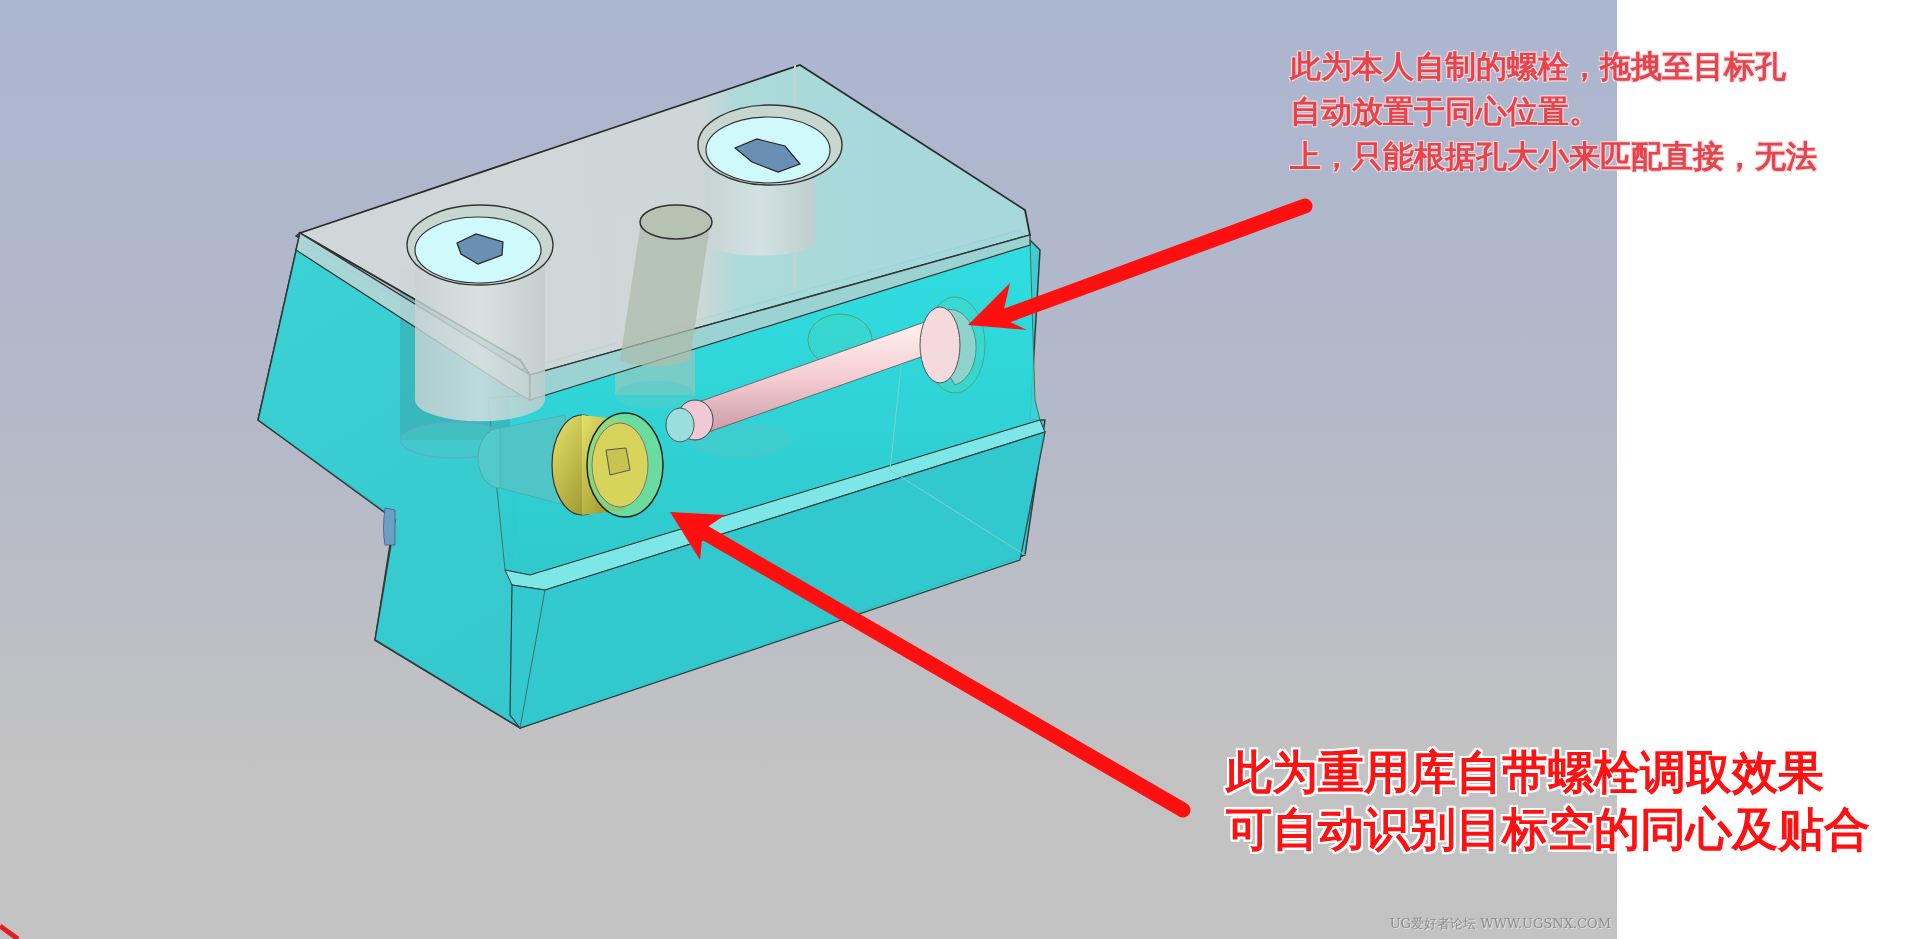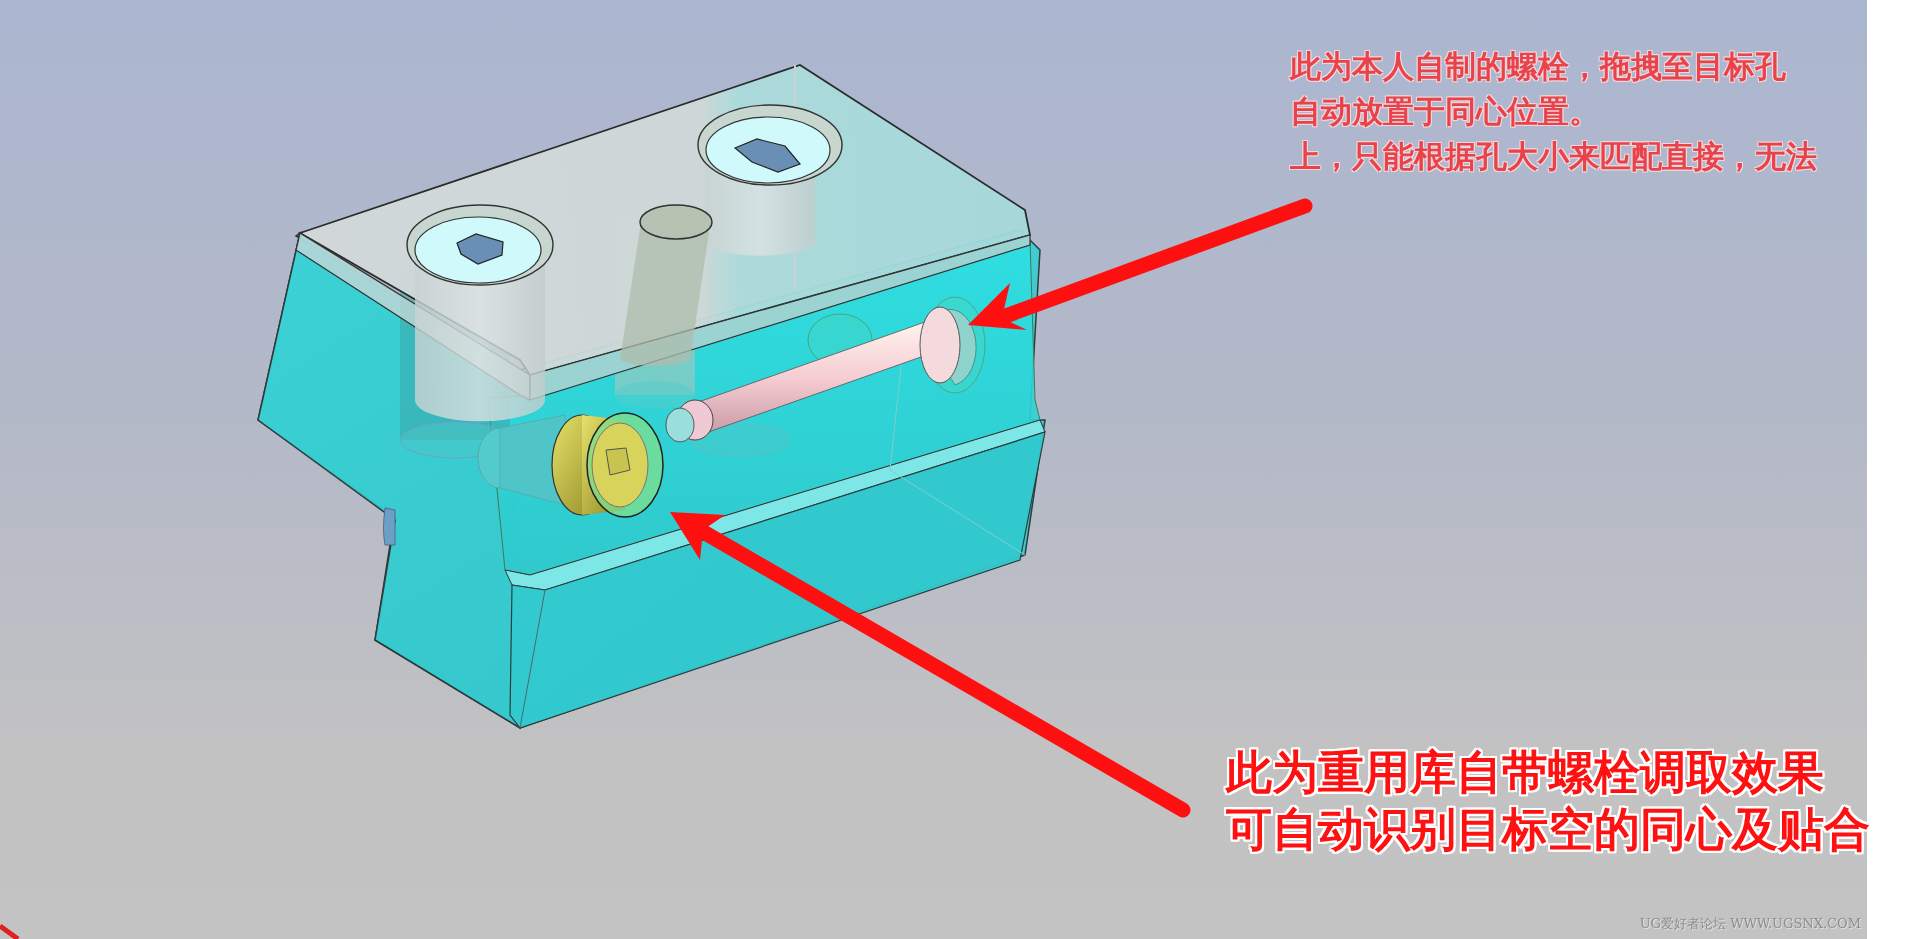--- a/index.html
+++ b/index.html
@@ -1,21 +1,21 @@
 <!DOCTYPE html>
 <html><head>
   <meta charset="utf-8">
   <style>
     html, body { margin: 0; padding: 0; }
     body {
       width: 1923px; height: 939px; overflow: hidden; position: relative;
       font-family: "DejaVu Sans", sans-serif;
     }
     .viewport {
-      position: absolute; left: 0; top: 0; width: 1867px; height: 939px;
+      position: absolute; left: 0; top: 0; width: 1617px; height: 939px;
       background: linear-gradient(to bottom, #abb6d0 0%, #b4b9c8 45%, #c2c2c3 80%, #c3c3c3 100%);
     }
     .scene { position: absolute; left: 0; top: 0; }
     .note {
       position: absolute; font-weight: bold; letter-spacing: 0;
       font-family: "DejaVu Sans", sans-serif;
     }
     .note-top {
       left: 1290px; top: 44px; width: 620px;
       font-size: 31px; line-height: 45px; color: #e8434a;

